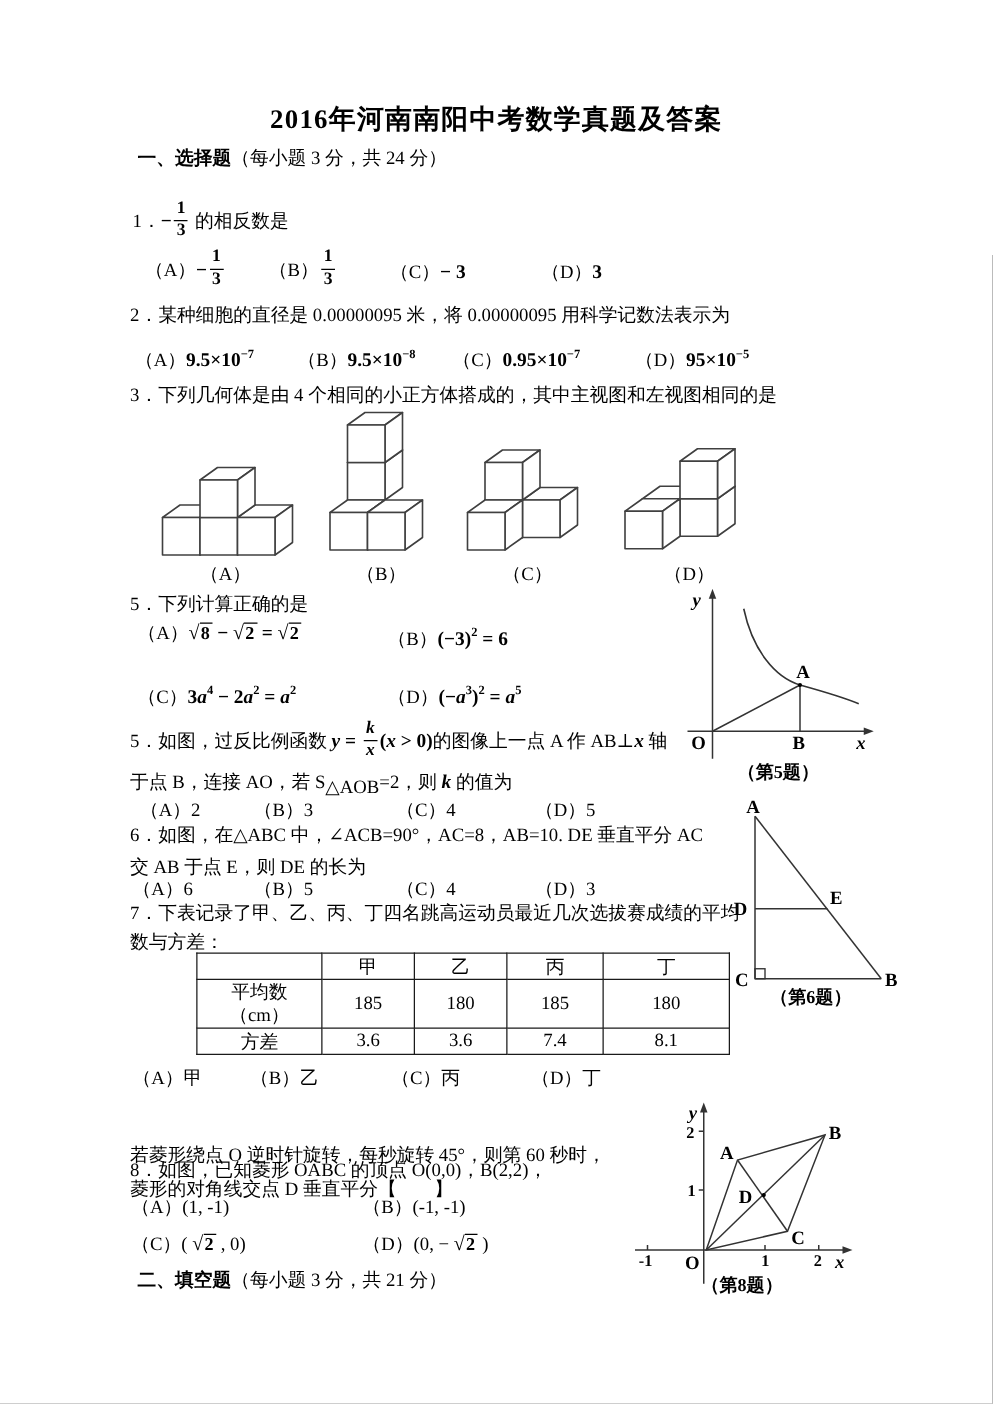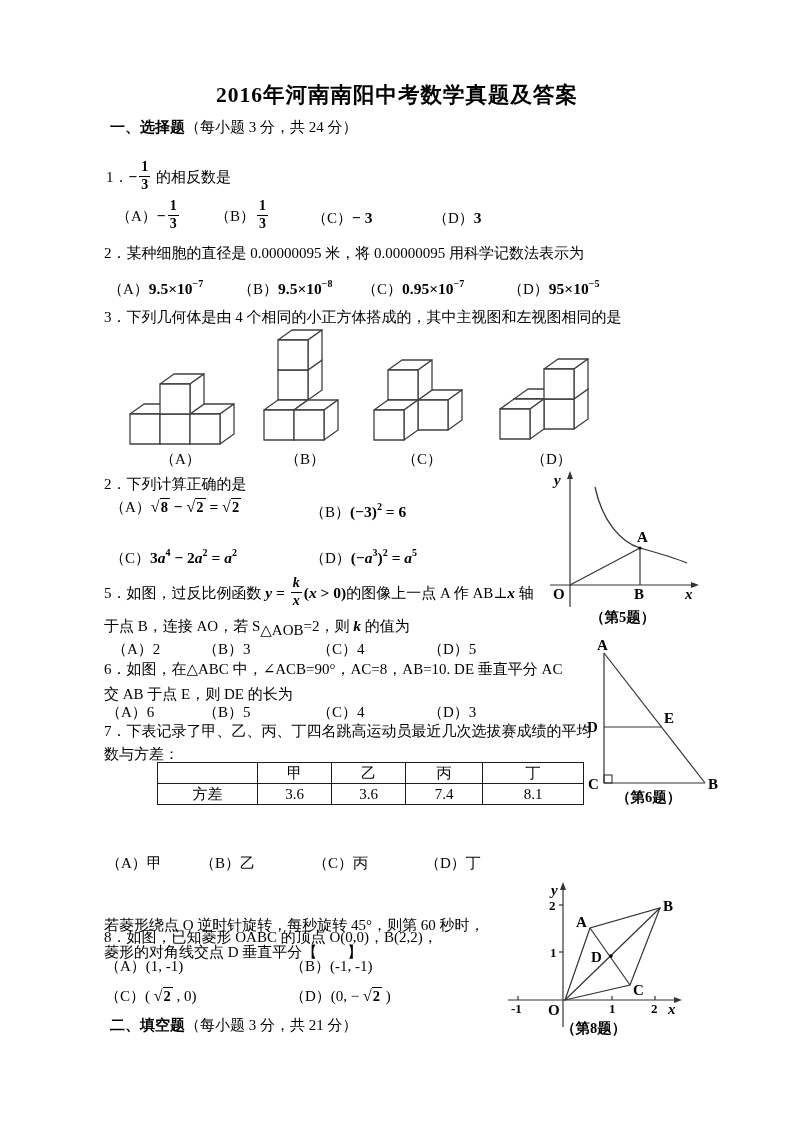--- a/index.html
+++ b/index.html
@@ -113,21 +113,21 @@
       <polygon points="46,30 76,30 76,60 46,60" class="cubeface"></polygon>
       <polygon points="2,70 16,60 46,60 32,70" class="cubeface"></polygon>
       <polygon points="32,70 46,60 46,90 32,100" class="cubeface"></polygon>
       <polygon points="2,70 32,70 32,100 2,100" class="cubeface"></polygon>
     </svg>
   <div class="cubelab" style="left:160px;top:450px;">（A）</div>
   <div class="cubelab" style="left:285px;top:450px;">（B）</div>
   <div class="cubelab" style="left:402px;top:450px;">（C）</div>
   <div class="cubelab" style="left:531px;top:450px;">（D）</div>
 
-  <div class="line" style="left:104px;top:474px;">2．下列计算正确的是</div>
+  <div class="line" style="left:104px;top:474px;">5．下列计算正确的是</div>
   <div class="opt" style="left:110px;top:497px;"><span class="seg-t">（A）</span><span class="sqrt">√<span class="radicand">8</span></span><span class="seg-m"> − </span><span class="sqrt">√<span class="radicand">2</span></span><span class="seg-m"> = </span><span class="sqrt">√<span class="radicand">2</span></span></div>
   <div class="opt" style="left:310px;top:497px;"><span class="seg-t">（B）</span><span class="seg-m">(−3)</span><span class="seg-sup">2</span><span class="seg-m"> = 6</span></div>
   <div class="opt" style="left:110px;top:543px;"><span class="seg-t">（C）</span><span class="seg-m">3</span><span class="seg-i">a</span><span class="seg-sup">4</span><span class="seg-m"> − 2</span><span class="seg-i">a</span><span class="seg-sup">2</span><span class="seg-m"> = </span><span class="seg-i">a</span><span class="seg-sup">2</span></div>
   <div class="opt" style="left:310px;top:543px;"><span class="seg-t">（D）</span><span class="seg-m">(−</span><span class="seg-i">a</span><span class="seg-sup">3</span><span class="seg-m">)</span><span class="seg-sup">2</span><span class="seg-m"> = </span><span class="seg-i">a</span><span class="seg-sup">5</span></div>
 
   <div class="line" style="left:104px;top:578px;"><span class="seg-t">5．如图，过反比例函数 </span><span class="seg-i">y</span><span class="seg-m"> = </span><span class="frac it"><span class="fr-n">k</span><span class="fr-d">x</span></span><span class="seg-m">(</span><span class="seg-i">x</span><span class="seg-m"> &gt; 0)</span><span class="seg-t">的图像上一点 A 作 AB⊥</span><span class="seg-i">x</span><span class="seg-t"> 轴</span></div>
   <div class="line" style="left:104px;top:616px;"><span class="seg-t">于点 B，连接 AO，若 S</span><span class="seg-sub">△AOB</span><span class="seg-t">=2，则 </span><span class="seg-i">k</span><span class="seg-t"> 的值为</span></div>
   <div class="opt" style="left:112px;top:639px;">（A）2</div>
   <div class="opt" style="left:203px;top:639px;">（B）3</div>
   <div class="opt" style="left:317px;top:639px;">（C）4</div>
@@ -182,20 +182,27 @@
         <col style="width:77px">
         <col style="width:101px">
       </colgroup>
     <tbody>
         <tr>
       <td></td>
       <td>甲</td>
       <td>乙</td>
       <td>丙</td>
       <td>丁</td>
+    </tr>
+    <tr>
+      <td>平均数（cm）</td>
+      <td>185</td>
+      <td>180</td>
+      <td>185</td>
+      <td>180</td>
     </tr>
     <tr>
       <td>方差</td>
       <td>3.6</td>
       <td>3.6</td>
       <td>7.4</td>
       <td>8.1</td>
     </tr>
   </tbody>
     </table>

